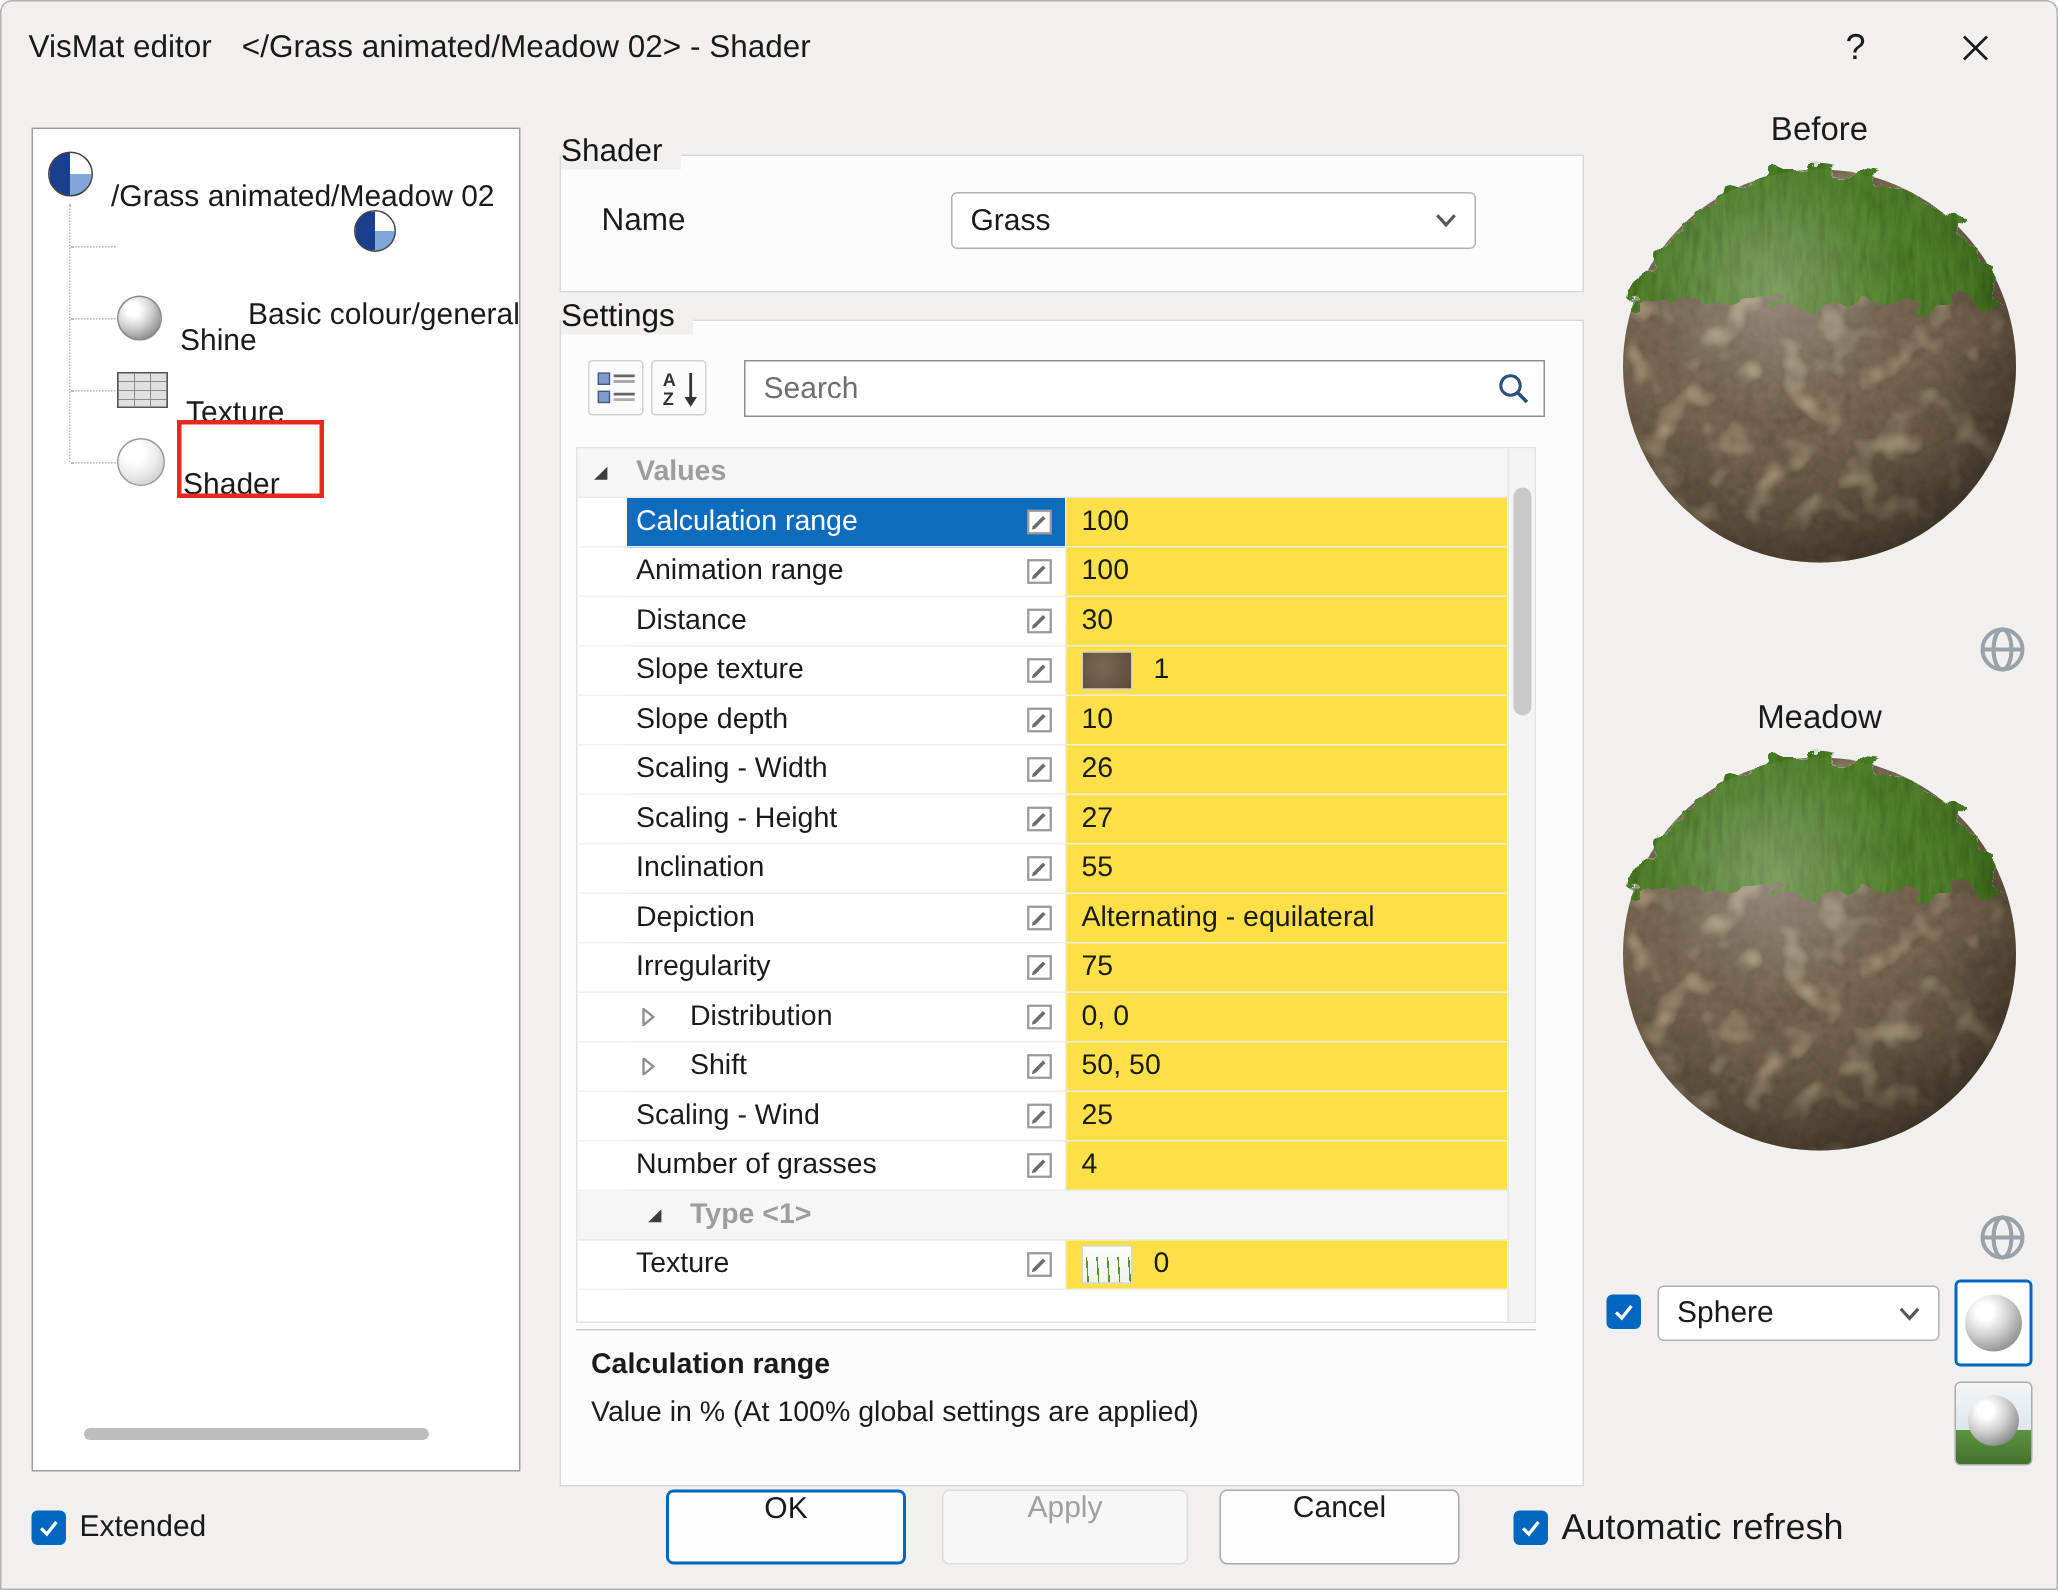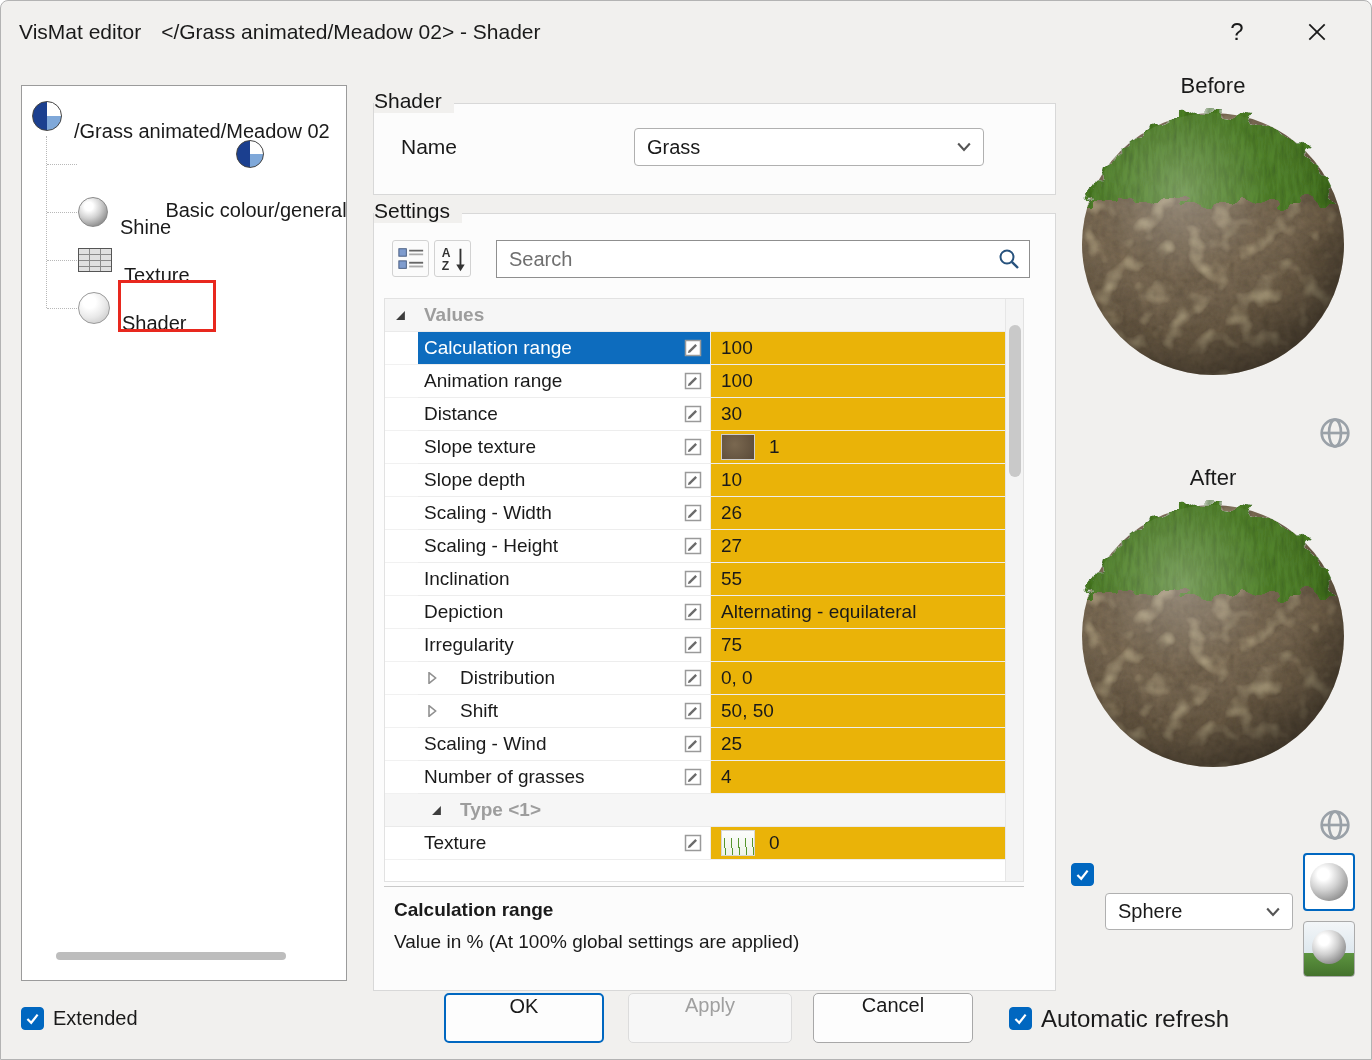--- a/index.html
+++ b/index.html
@@ -87,21 +87,21 @@
   .ncell { width:292px; flex:none; display:flex; align-items:center; position:relative;
            border-bottom:1px solid #ededed; }
   .ncell .nm { font-size:19px; margin-left:6px; overflow:hidden; white-space:nowrap; }
   .ncell .exp { margin-left:8px; margin-right:8px; color:#8f8f8f; flex:none; display:flex; }
   .sub .nm { margin-left:14px; }
   .pen { position:absolute; right:8px; top:7px; color:#666; }
   .ncell.sel { background:#0d6cbe; }
   .ncell.sel .nm { color:#ffffff; }
   .vcell { flex:1; display:flex; align-items:center; gap:14px; padding-left:10px;
            border-bottom:1px solid #ededed; border-left:1px solid #ececec;
-           background:#eab308; font-size:19px; overflow:hidden; white-space:nowrap; }
+           background:#fde047; font-size:19px; overflow:hidden; white-space:nowrap; }
   .thumb-dirt { width:34px; height:26px; flex:none; border:1px solid #cfcfcf;
            background:radial-gradient(circle at 40% 40%, #7a6850, #5a4a38); }
   .thumb-grass { width:34px; height:26px; flex:none; border:1px solid #d6d6d6;
            background-image:repeating-linear-gradient(86deg, rgba(87,150,46,0) 0 3px, #57962e 3px 4px, rgba(87,150,46,0) 4px 7px),
                             linear-gradient(#fcfdfc,#eef4ea);
            background-size:100% 72%, 100% 100%; background-position:bottom, top; background-repeat:no-repeat; }
   .vscroll { position:absolute; right:0; top:0; bottom:0; width:18px; background:#f4f4f4;
              border-left:1px solid #e6e6e6; }
   .vscroll .thumb { position:absolute; left:3px; top:26px; width:12px; height:152px;
              border-radius:6px; background:#c9c9c9; }
@@ -114,21 +114,21 @@
   
   .pv-label { position:absolute; width:272px; left:1076px; text-align:center; font-size:22px; }
   .lbl-before { top:72px; } .lbl-after { top:464px; }
   .sphere { position:absolute; left:1076px; width:272px; height:272px; }
   .sp1 { top:104px; } .sp2 { top:496px; }
   .globe { position:absolute; left:1318px; }
   .g1 { top:416px; } .g2 { top:808px; }
   .checkbox { width:23px; height:23px; background:#0067c0; border:1px solid #0067c0;
               border-radius:4px; display:flex; align-items:center; justify-content:center; }
   .pv-check { position:absolute; left:1070px; top:862px; }
-  .combo2 { position:absolute; left:1104px; top:892px; width:188px; height:37px; }
+  .combo2 { position:absolute; left:1104px; top:856px; width:188px; height:37px; }
   .pv-btn { position:absolute; left:1302px; width:52px; display:flex; align-items:center;
             justify-content:center; border-radius:4px; background:#fff; overflow:hidden; }
   .pv-btn1 { top:852px; height:58px; border:2px solid #0067c0; }
   .pv-btn1 .ball { width:38px; height:38px; border-radius:50%;
             background:radial-gradient(circle at 35% 30%, #fff 0 16%, #d0d0d0 45%, #8d8d8d 80%, #707070 100%); }
   .pv-btn2 { top:920px; height:56px; border:1px solid #ababab;
             background:linear-gradient(180deg, #f3f6f8 0%, #dde7ee 58%, #5d9440 58%, #44722c 100%); }
   .pv-btn2 .ball { width:34px; height:34px; border-radius:50%; margin-top:-4px;
             background:radial-gradient(circle at 35% 30%, #fff 0 16%, #cfcfcf 45%, #868686 80%, #6a6a6a 100%); }
 
@@ -563,21 +563,21 @@
   </div>
 
   <div class="pv-label lbl-before">Before</div>
   <svg class="sphere sp1" viewBox="0 0 272 272">
       <use href="#matball"></use>
     </svg>
   <svg class="globe g1" width="32" height="32" viewBox="0 0 24 24">
       <use href="#i-globe"></use>
     </svg>
 
-  <div class="pv-label lbl-after">After</div>
+  <div class="pv-label lbl-after">Meadow</div>
   <svg class="sphere sp2" viewBox="0 0 272 272">
       <use href="#matball"></use>
     </svg>
   <svg class="globe g2" width="32" height="32" viewBox="0 0 24 24">
       <use href="#i-globe"></use>
     </svg>
 
   <div class="checkbox pv-check">
     <svg width="17" height="17" viewBox="0 0 20 20">
         <use href="#i-check"></use>

